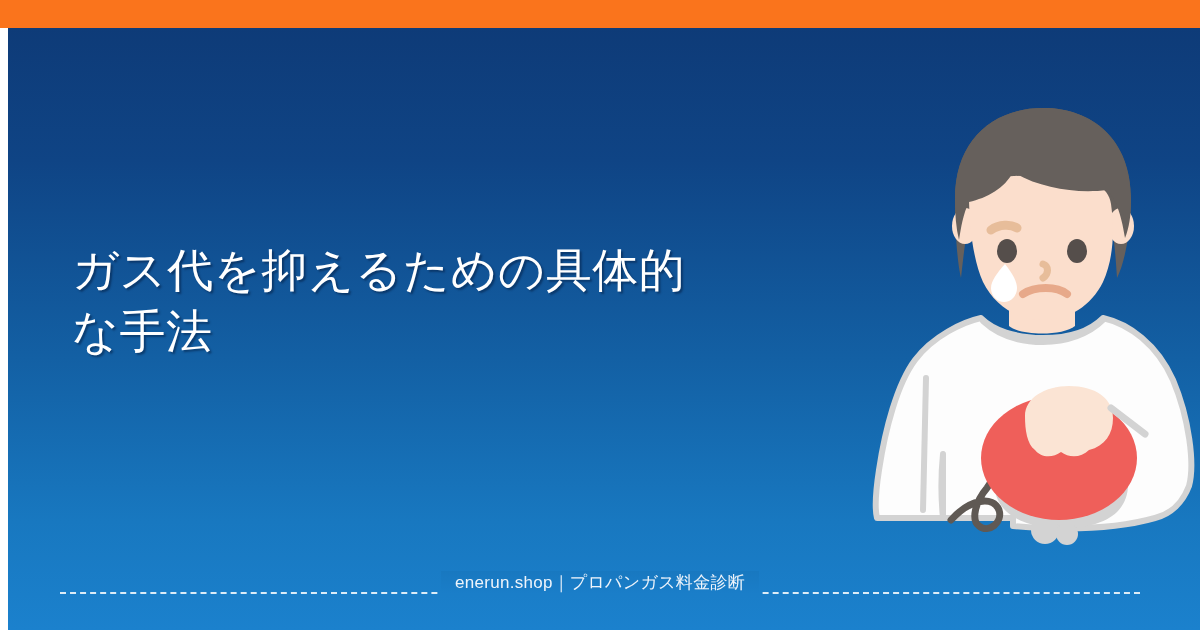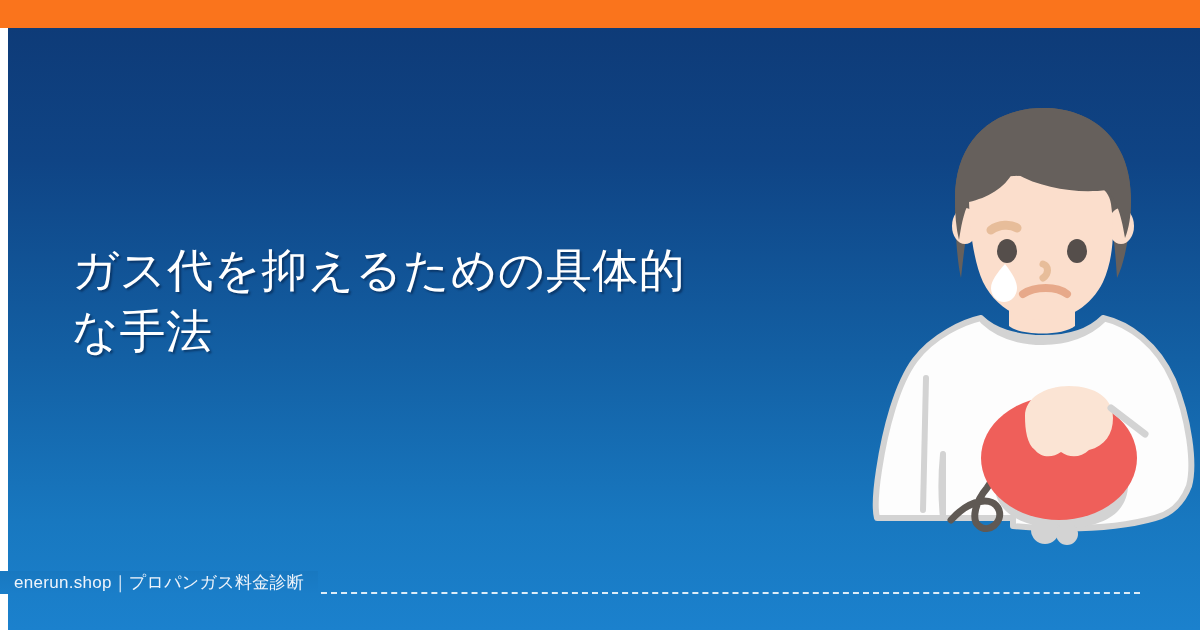--- a/index.html
+++ b/index.html
@@ -62,20 +62,21 @@
     top: 592px;
     width: 1080px;
     height: 0;
     border-top: 2px dashed rgba(255, 255, 255, 0.85);
   }
   .footer-label {
     position: absolute;
     left: 0;
     top: 571px;
     width: 1200px;
+    text-align: center;
     color: #eef4fb;
     font-size: 17px;
     letter-spacing: 0.3px;
     pointer-events: none;
   }
   .footer-label .inner {
     display: inline-block;
     padding: 0 14px;
     background: linear-gradient(180deg, #1878c0 0%, #1a7ec9 100%);
   }

